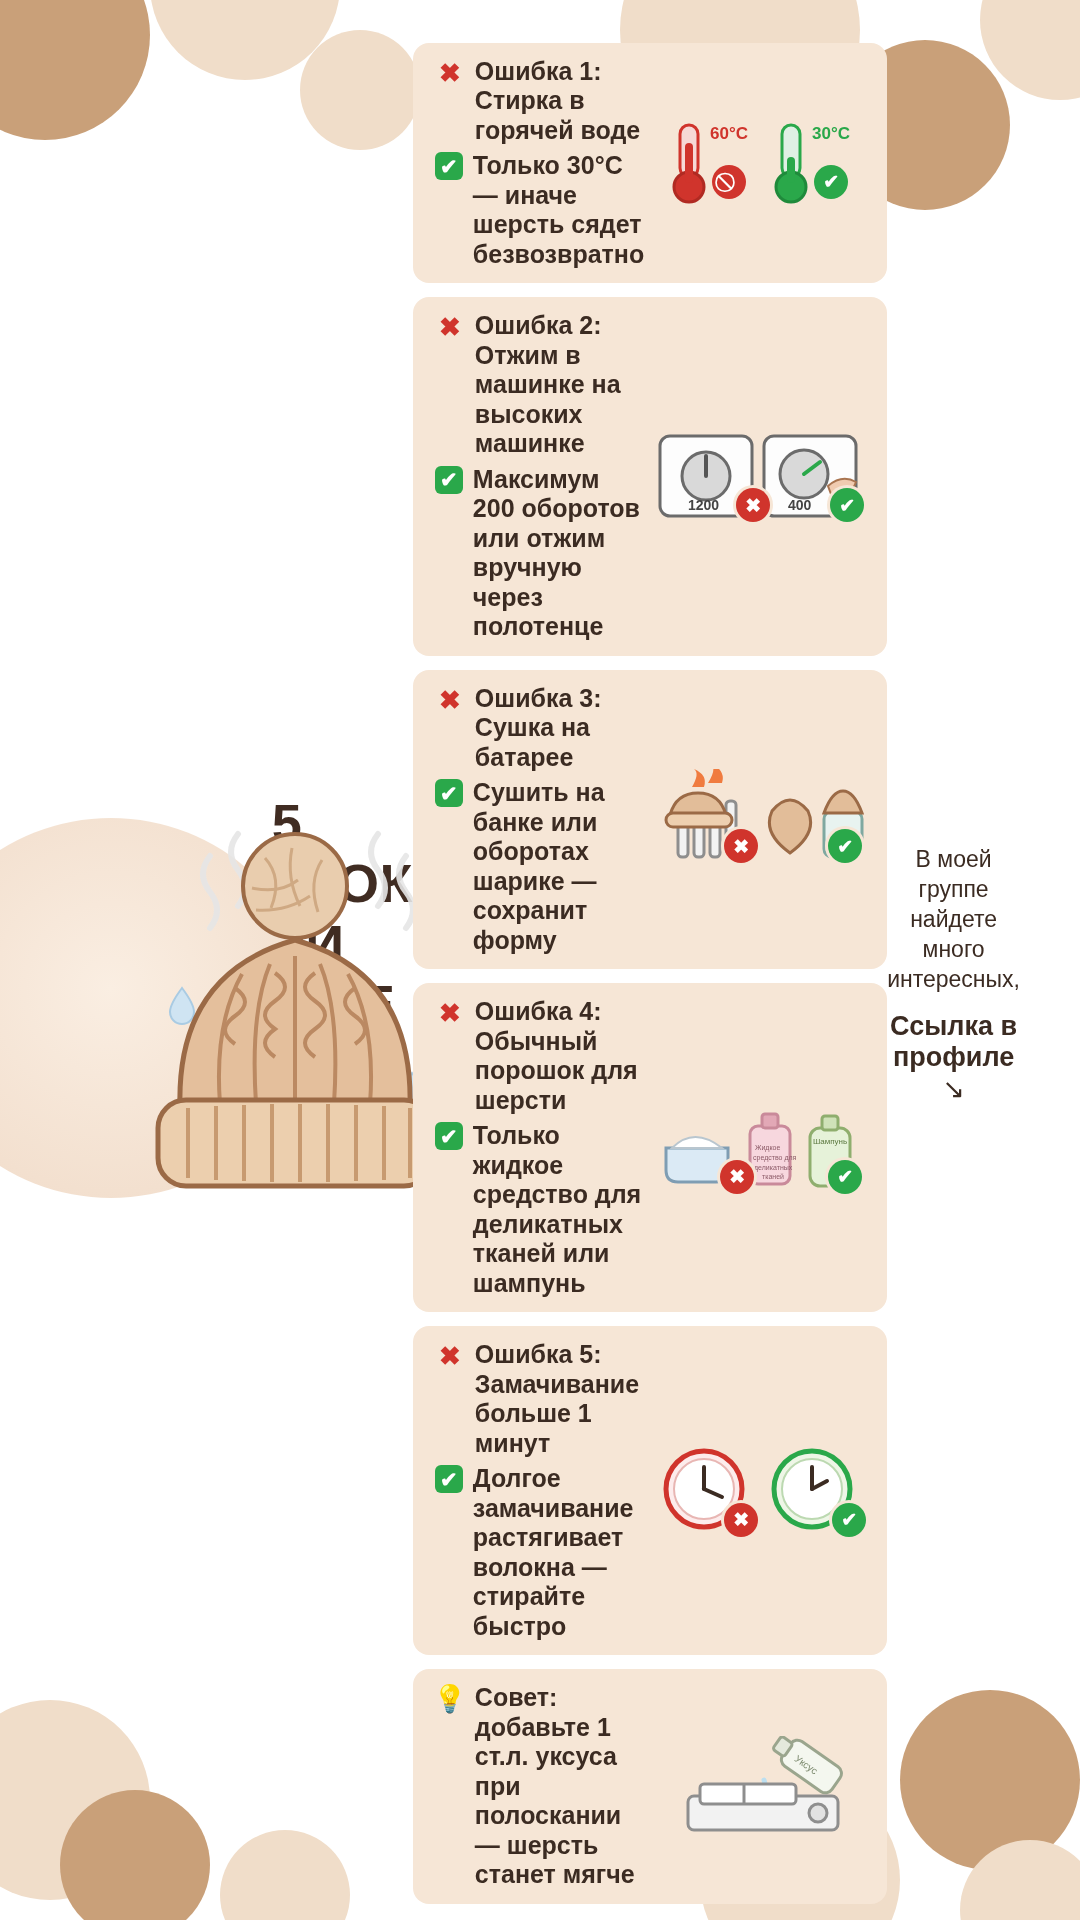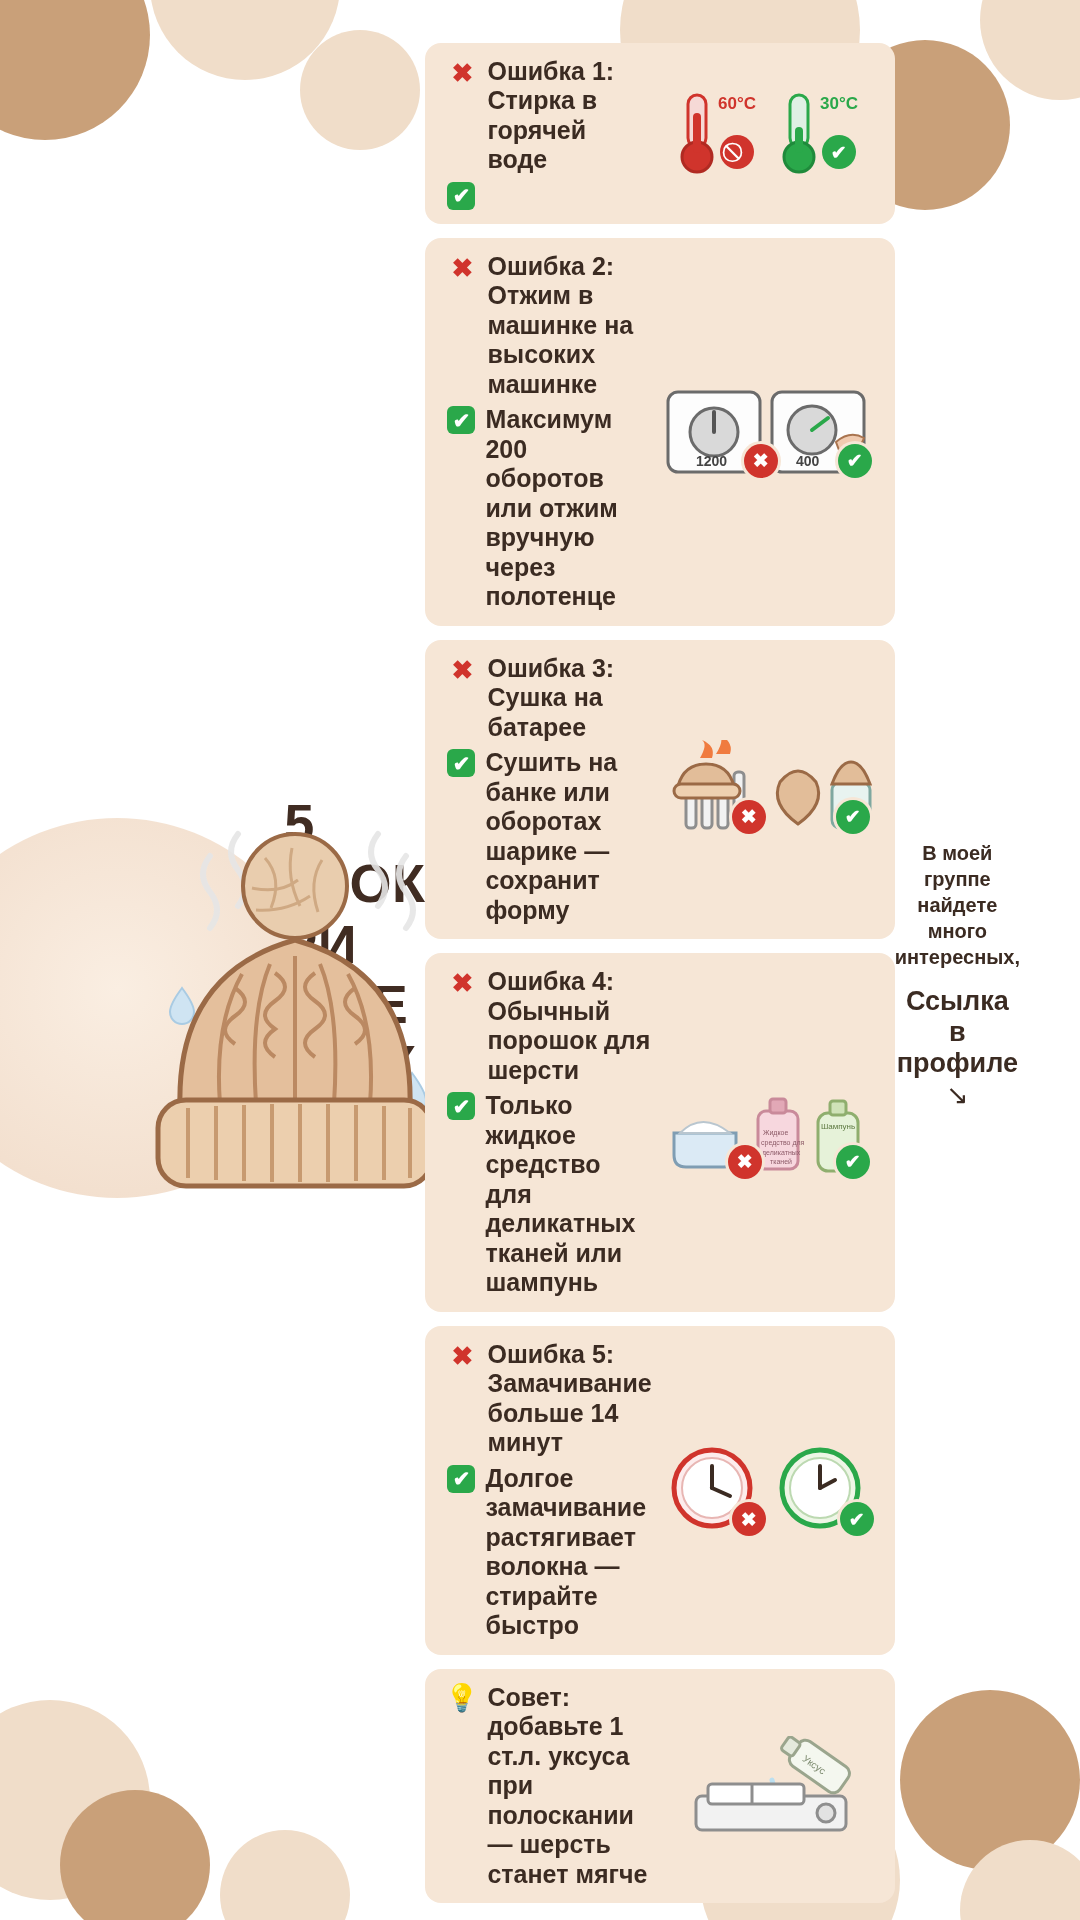--- a/index.html
+++ b/index.html
@@ -151,22 +151,22 @@
   }
   .badge.no { background: #d0342c; }
   .badge.yes { background: #2aa84a; }
 
   
   .footer {
     margin-top: 30px;
     text-align: center;
   }
   .footer-main {
-    font-size: 20px;
-    font-weight: bold;
+    font-size: 23px;
+    font-weight: normal;
     line-height: 1.3;
     color: #3b2b22;
   }
   .footer-link {
     margin-top: 16px;
     font-size: 27px;
     font-weight: bold;
     color: #3b2b22;
   }
   .arrow { font-weight: normal; }
@@ -256,20 +256,21 @@
   <div class="cards">
 
     <div class="card">
       <div class="card-text">
         <div class="line">
           <span class="mark x">✖</span>
           <span>Ошибка 1: Стирка в горячей воде</span>
         </div>
         <div class="line">
           <span class="mark ok">✔</span>
+          <span>Только 30°C — иначе шерсть сядет безвозвратно</span>
         </div>
       </div>
       <div class="card-art">
         <svg width="215" height="100" viewBox="0 0 215 100">
 
           <rect x="28" y="12" width="18" height="52" rx="9" fill="#f6d9d6" stroke="#d0342c" stroke-width="3"></rect>
           <circle cx="37" cy="74" r="15" fill="#d0342c" stroke="#b02a22" stroke-width="3"></circle>
           <rect x="33" y="30" width="8" height="40" rx="4" fill="#d0342c"></rect>
           <text x="58" y="26" font-family="Liberation Sans, sans-serif" font-size="17" font-weight="bold" fill="#d0342c">60°C</text>
 
@@ -380,21 +381,21 @@
         </svg>
         <div class="badge no" style="left:68px; top:62px;">✖</div>
         <div class="badge yes" style="left:176px; top:62px;">✔</div>
       </div>
     </div>
 
     <div class="card">
       <div class="card-text">
         <div class="line">
           <span class="mark x">✖</span>
-          <span>Ошибка 5: Замачивание больше 14 минут</span>
+          <span>Ошибка 5: Замачивание больше 1 минут</span>
         </div>
         <div class="line">
           <span class="mark ok">✔</span>
           <span>Долгое замачивание растягивает волокна — стирайте быстро</span>
         </div>
       </div>
       <div class="card-art">
         <svg width="215" height="100" viewBox="0 0 215 100">
           <circle cx="52" cy="48" r="38" fill="#fdecec" stroke="#d0342c" stroke-width="5"></circle>
           <circle cx="52" cy="48" r="30" fill="#ffffff" stroke="#e8b6b3" stroke-width="2"></circle>

